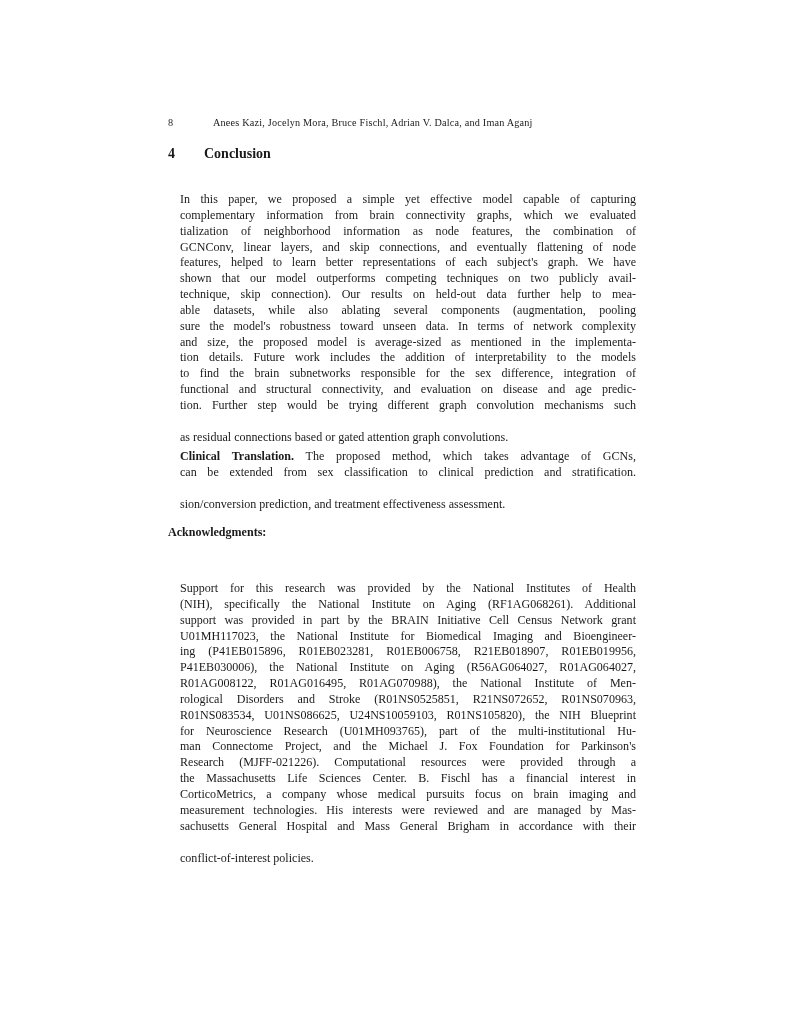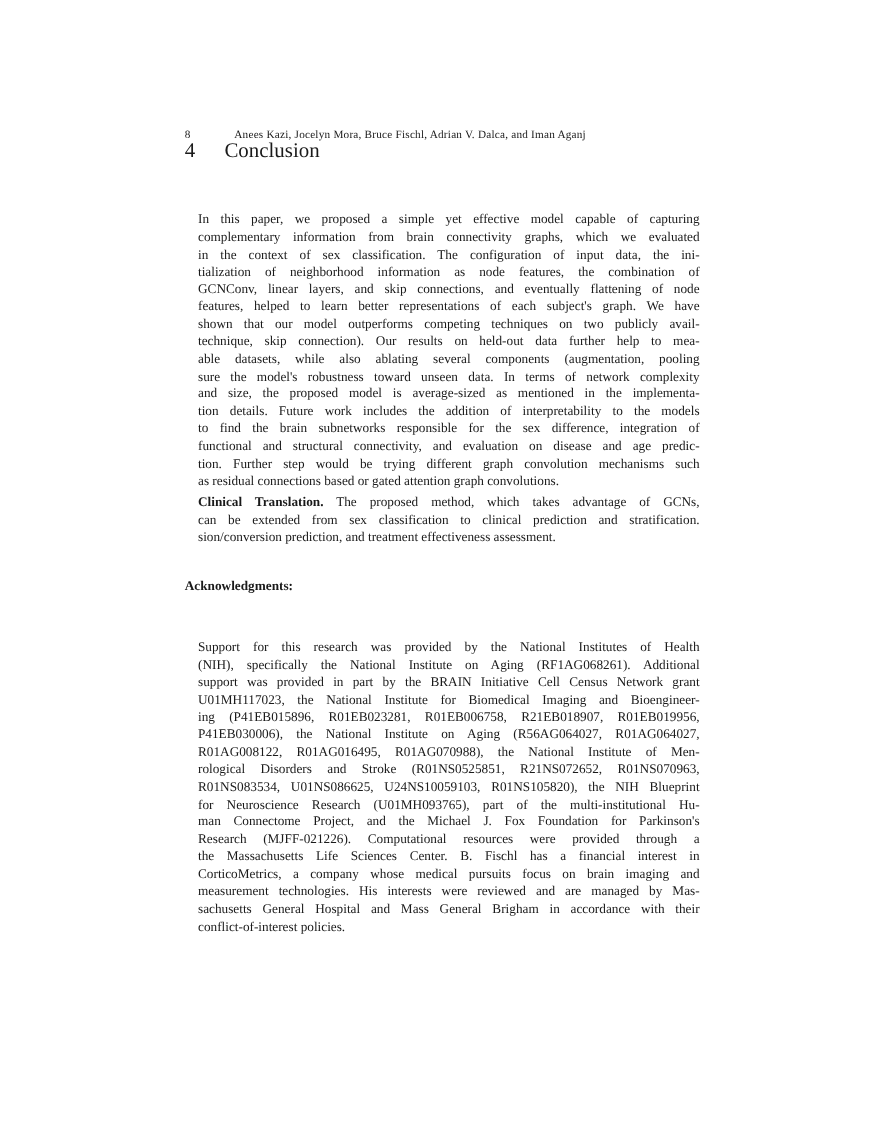--- a/index.html
+++ b/index.html
@@ -46,24 +46,24 @@
   .runhead .authors {
     position: absolute;
     left: 45px;
     top: 0;
     letter-spacing: 0.02em;
   }
 
   
   .sec-heading {
     position: absolute;
-    top: 128px;
+    top: 144px;
     left: 0;
-    font-size: 19px;
-    font-weight: normal;
+    font-size: 14px;
+    font-weight: bold;
     line-height: 20px;
     white-space: nowrap;
   }
   .sec-heading .num {
     display: inline-block;
     width: 36px;
   }
 
   
   .para {
@@ -100,41 +100,41 @@
     text-align: justify;
   }
   
   .para > span.ln.j {
     text-align: justify;
     text-align-last: justify;
   }
   .para > span.ln.last {
     text-align: center;
     text-align-last: left;
+    margin-top: 16px;
   }
 </style>
 </head>
 <body>
 
 <div class="page">
   <div class="content">
 
     <div class="runhead">
       <span class="folio">8</span>
       <span class="authors">Anees Kazi, Jocelyn Mora, Bruce Fischl, Adrian V. Dalca, and Iman Aganj</span>
     </div>
 
     <div class="sec-heading">
       <span class="num">4</span><span>Conclusion</span>
     </div>
 
     <div class="para p-conclusion">
         <span class="ln j">In this paper, we proposed a simple yet effective model capable of capturing</span>
         <span class="ln j">complementary information from brain connectivity graphs, which we evaluated</span>
-        <span class="ln j">in the context of sex classification. The configuration of input data, the ini-</span>
         <span class="ln j">tialization of neighborhood information as node features, the combination of</span>
         <span class="ln j">GCNConv, linear layers, and skip connections, and eventually flattening of node</span>
         <span class="ln j">features, helped to learn better representations of each subject's graph. We have</span>
         <span class="ln j">shown that our model outperforms competing techniques on two publicly avail-</span>
         <span class="ln j">technique, skip connection). Our results on held-out data further help to mea-</span>
         <span class="ln j">able datasets, while also ablating several components (augmentation, pooling</span>
         <span class="ln j">sure the model's robustness toward unseen data. In terms of network complexity</span>
         <span class="ln j">and size, the proposed model is average-sized as mentioned in the implementa-</span>
         <span class="ln j">tion details. Future work includes the addition of interpretability to the models</span>
         <span class="ln j">to find the brain subnetworks responsible for the sex difference, integration of</span>

